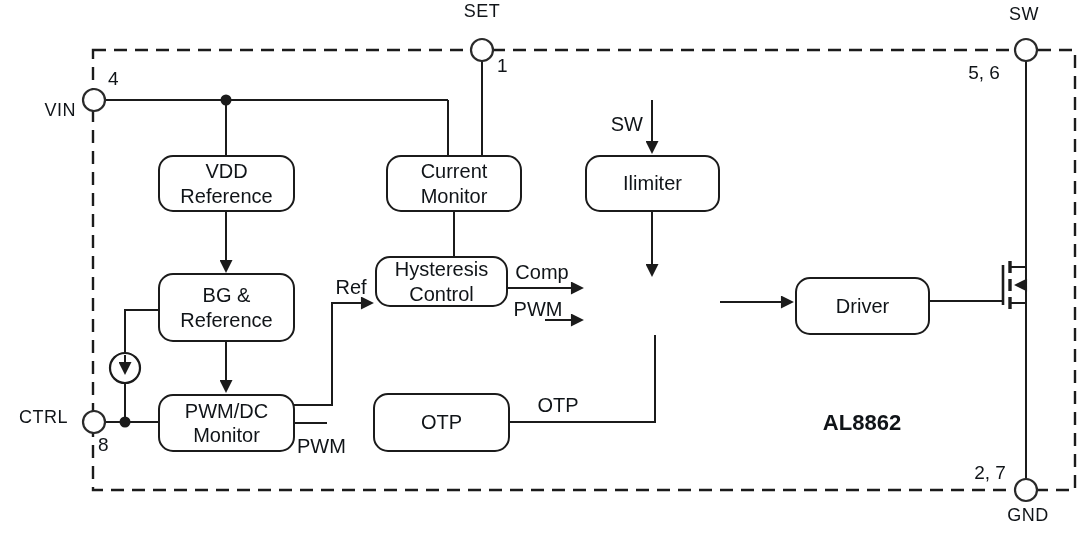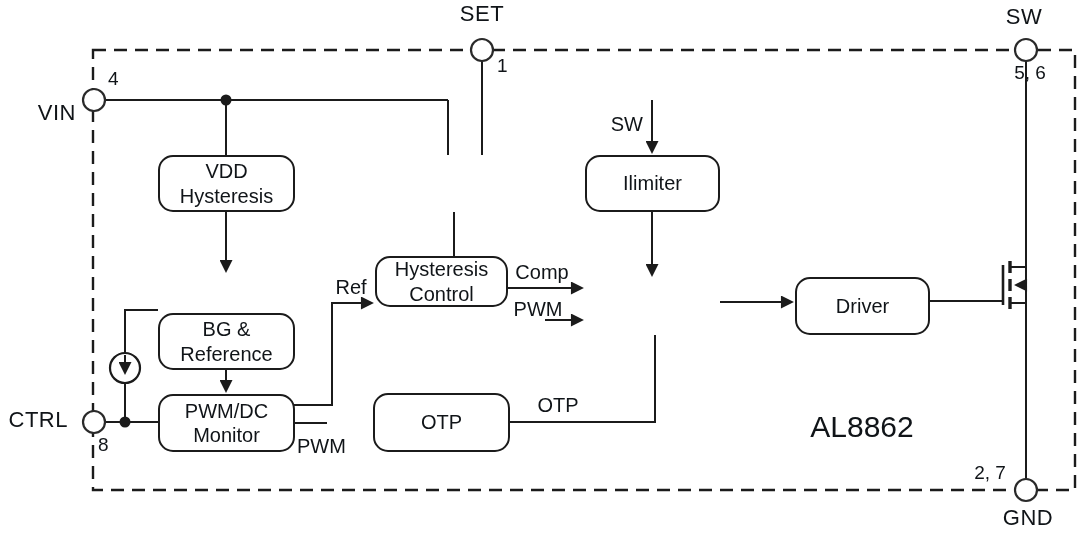--- a/index.html
+++ b/index.html
@@ -28,23 +28,23 @@
     white-space:pre-line;
     color:#101418;
   }
   .lbl{
     position:absolute;
     z-index:3;
     color:#101418;
     font-size:20px;
     white-space:nowrap;
   }
-  .pin-name{font-size:22px;letter-spacing:0.5px;}
+  .pin-name{font-size:18px;letter-spacing:0.5px;}
   .pin-num{font-size:19px;}
-  .chip-name{font-size:30px;}
+  .chip-name{font-size:22px;font-weight:bold;}
   .t-center{text-align:center;}
   .t-right{text-align:right;}
 </style>
 </head>
 <body>
 
 <div id="stage">
 
   <svg id="wires" width="1080" height="535" viewBox="0 0 1080 535">
     <defs>
@@ -102,29 +102,33 @@
       <circle cx="94" cy="100" r="11"></circle>
       <circle cx="482" cy="50" r="11"></circle>
       <circle cx="1026" cy="50" r="11"></circle>
       <circle cx="94" cy="422" r="11"></circle>
       <circle cx="1026" cy="490" r="11"></circle>
     </g>
   </svg>
 
   <div class="block" style="left:158px;top:155px;width:137px;height:57px;">
     <span>VDD
-Hysteresis</span>
+Reference</span>
   </div>
 
+  <div class="block" style="left:386px;top:155px;width:136px;height:57px;">
+    <span>Current
+Monitor</span>
+  </div>
 
   <div class="block" style="left:585px;top:155px;width:135px;height:57px;align-items:center;">
     <span>Ilimiter</span>
   </div>
 
-  <div class="block" style="left:158px;top:273px;width:137px;height:57px;margin-top:40px;">
+  <div class="block" style="left:158px;top:273px;width:137px;height:69px;">
     <span>BG &amp;
 Reference</span>
   </div>
 
   <div class="block" style="left:375px;top:256px;width:133px;height:51px;">
     <span>Hysteresis
 Control</span>
   </div>
 
 
@@ -142,21 +146,21 @@
   </div>
 
   <div class="lbl pin-name t-right" style="left:14px;top:100px;width:62px;">VIN</div>
   <div class="lbl pin-name t-center" style="left:447px;top:1px;width:70px;">SET</div>
   <div class="lbl pin-name t-center" style="left:989px;top:4px;width:70px;">SW</div>
   <div class="lbl pin-name t-right" style="left:-2px;top:407px;width:70px;">CTRL</div>
   <div class="lbl pin-name t-center" style="left:992px;top:505px;width:72px;">GND</div>
 
   <div class="lbl pin-num" style="left:108px;top:68px;">4</div>
   <div class="lbl pin-num" style="left:497px;top:55px;">1</div>
-  <div class="lbl pin-num t-center" style="left:1005px;top:62px;width:50px;">5, 6</div>
+  <div class="lbl pin-num t-center" style="left:959px;top:62px;width:50px;">5, 6</div>
   <div class="lbl pin-num" style="left:98px;top:434px;">8</div>
   <div class="lbl pin-num t-center" style="left:965px;top:462px;width:50px;">2, 7</div>
 
   <div class="lbl t-right" style="left:585px;top:113px;width:58px;">SW</div>
   <div class="lbl t-center" style="left:330px;top:276px;width:42px;">Ref</div>
   <div class="lbl t-center" style="left:508px;top:261px;width:68px;">Comp</div>
   <div class="lbl t-center" style="left:506px;top:298px;width:64px;">PWM</div>
   <div class="lbl" style="left:297px;top:435px;">PWM</div>
   <div class="lbl t-center" style="left:530px;top:394px;width:56px;">OTP</div>
 

